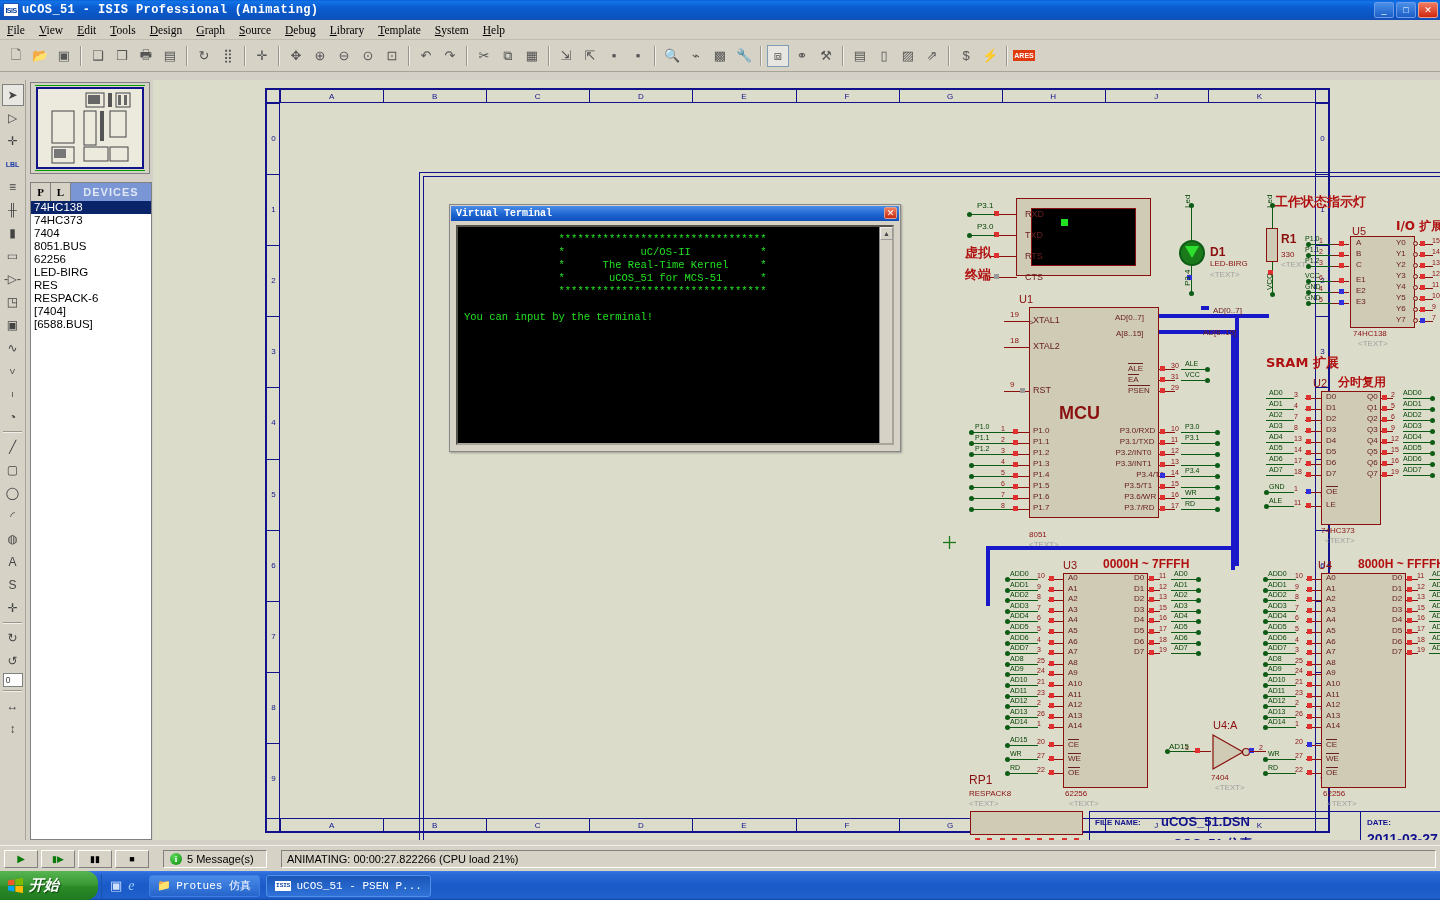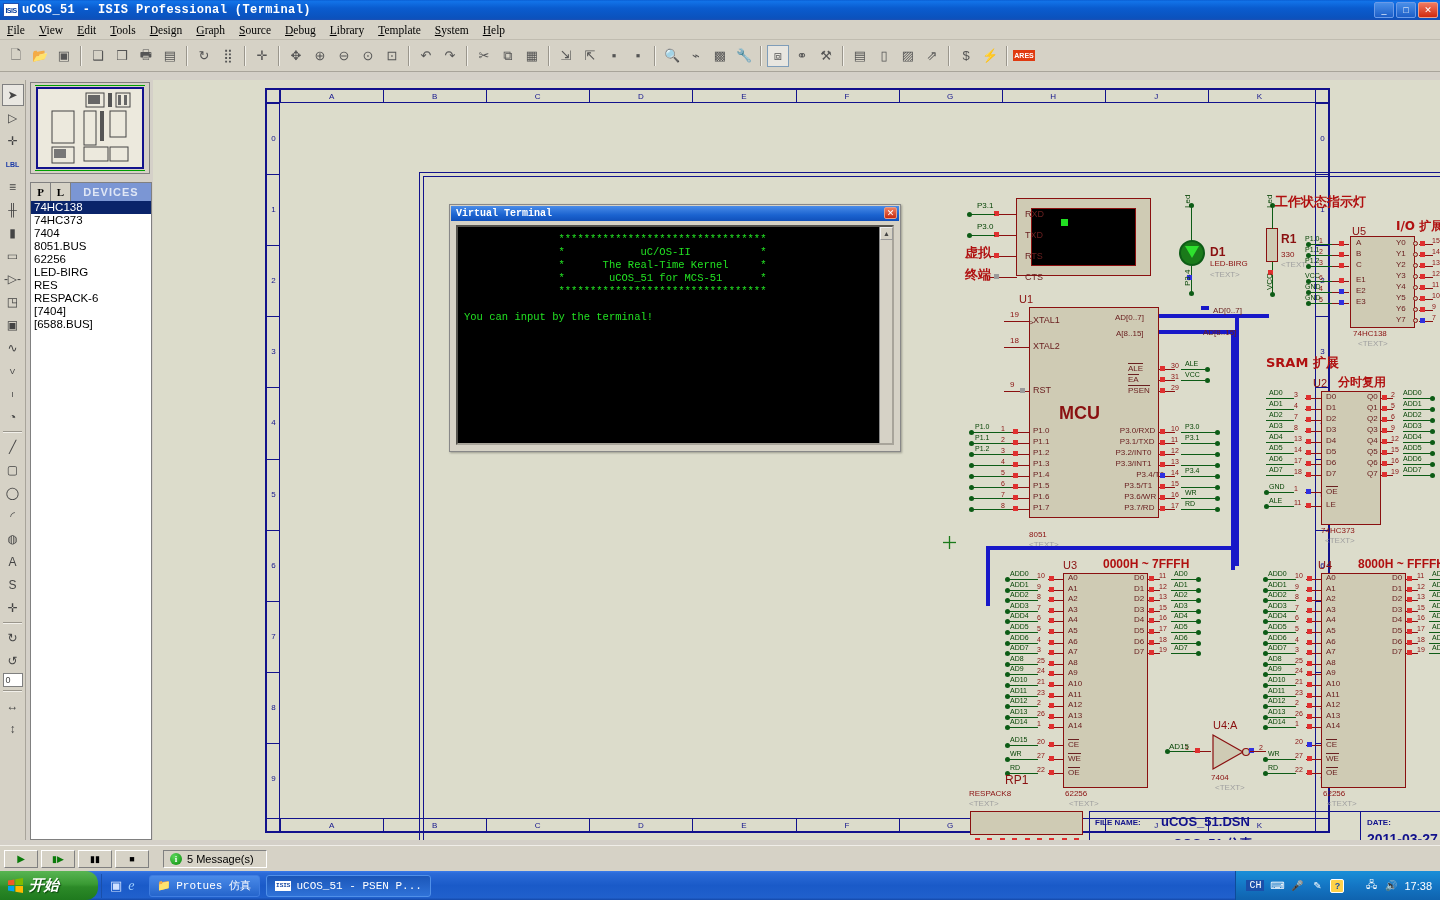--- a/index.html
+++ b/index.html
@@ -246,21 +246,21 @@
     background:#e6e3db; border:1px solid #9a968c;
   }
 </style>
 </head>
 <body>
 
 <div id="app">
 
   <div class="titlebar">
     <div class="tb-ico">ISIS</div>
-    <div class="tb-title">uCOS_51 - ISIS Professional (Terminal)</div>
+    <div class="tb-title">uCOS_51 - ISIS Professional (Animating)</div>
     <div class="tb-buttons">
       <div class="tb-btn">_</div>
       <div class="tb-btn">□</div>
       <div class="tb-btn close">✕</div>
     </div>
   </div>
 
   <div class="menubar">
     <div class="mi"><u>F</u>ile</div>
     <div class="mi"><u>V</u>iew</div>
@@ -1287,21 +1287,21 @@
         <div class="pinsq" style="left: 1042px; top: 668px;"></div>
         <div class="lbl" style="left: 1032px; top: 664px; color: rgb(138, 16, 16); font-size: 7px;">1</div>
         <div class="wire" style="left: 1014px; top: 671px; width: 26px; height: 1px;"></div>
         <div class="dot" style="left: 1012px; top: 669px;"></div>
         <div class="lbl" style="left: 1016px; top: 662px; color: rgb(6, 69, 6); font-size: 8px;">AD15</div>
         <div class="pinsq b" style="left: 1096px; top: 668px;"></div>
         <div class="lbl" style="left: 1106px; top: 664px; color: rgb(138, 16, 16); font-size: 7px;">2</div>
         <div class="wirer" style="left: 1097px; top: 671px; width: 16px; height: 1px;"></div>
         <div class="lbl" style="left: 1058px; top: 693px; color: rgb(138, 16, 16); font-size: 8px;">7404</div>
         <div class="lbl" style="left: 1062px; top: 703px; color: rgb(160, 160, 160); font-size: 8px;">&lt;TEXT&gt;</div>
-        <div class="lbl" style="left: 852px; top: 693px; color: rgb(138, 16, 16); font-size: 12px;">RP1</div>
+        <div class="lbl" style="left: 816px; top: 693px; color: rgb(138, 16, 16); font-size: 12px;">RP1</div>
         <div class="lbl" style="left: 816px; top: 709px; color: rgb(138, 16, 16); font-size: 8px;">RESPACK8</div>
         <div class="lbl" style="left: 816px; top: 719px; color: rgb(160, 160, 160); font-size: 8px;">&lt;TEXT&gt;</div>
         <div class="chip" style="left: 817px; top: 731px; width: 113px; height: 24px;"></div>
         <div class="pinsq" style="left: 822px; top: 758px;"></div>
         <div class="pinsq" style="left: 834.4px; top: 758px;"></div>
         <div class="pinsq" style="left: 846.8px; top: 758px;"></div>
         <div class="pinsq" style="left: 859.2px; top: 758px;"></div>
         <div class="pinsq" style="left: 871.6px; top: 758px;"></div>
         <div class="pinsq" style="left: 884px; top: 758px;"></div>
         <div class="pinsq" style="left: 896.4px; top: 758px;"></div>
@@ -1355,20 +1355,23 @@
     </div>
     <div class="anim-btn">
       <span style="color:#000;font-size:9px">■</span>
     </div>
     <div style="width:8px"></div>
     <div class="msgbox">
       <div class="infoicon">i</div>
       <span>5 Message(s)</span>
     </div>
     <div style="width:8px"></div>
+    <div class="animstat">
+      <span>ANIMATING: 00:00:27.822266 (CPU load 21%)</span>
+    </div>
   </div>
 
   <div class="taskbar">
     <div class="startbtn">
       <svg width="17" height="17" viewBox="0 0 17 17">
         <path d="M1 3.6 L7.4 2.4 L7.4 8 L1 8 Z" fill="#f05a28"></path>
         <path d="M8.4 2.2 L16 1 L16 8 L8.4 8 Z" fill="#7fba00"></path>
         <path d="M1 9 L7.4 9 L7.4 14.6 L1 13.4 Z" fill="#00a4ef"></path>
         <path d="M8.4 9 L16 9 L16 16 L8.4 14.8 Z" fill="#ffb900"></path>
       </svg>
@@ -1379,26 +1382,15 @@
       <span style="color:#9fd0ff;font-size:14px;font-style:italic;font-family:'Liberation Serif',serif">e</span>
     </div>
     <div class="tbwin">
       <span style="color:#ffd070;font-size:11px">📁</span>
       <span>Protues 仿真</span>
     </div>
     <div class="tbwin active">
       <span style="background:#fff;color:#0a3fa0;font-size:6px;font-weight:bold;padding:1px 1px;line-height:8px">ISIS</span>
       <span>uCOS_51 - PSEN P...</span>
     </div>
-    <div class="tray">
-      <span class="lang">CH</span>
-      <span class="trayico">⌨</span>
-      <span class="trayico">🎤</span>
-      <span class="trayico">✎</span>
-      <span class="trayico" style="background:#ffd24a;color:#1a4faa;border:1px solid #fff;border-radius:2px;font-weight:bold;font-size:9px">?</span>
-      <span style="width:8px"></span>
-      <span class="trayico">🖧</span>
-      <span class="trayico">🔊</span>
-      <span>17:38</span>
-    </div>
   </div>
 
 </div>
 
 </body></html>

